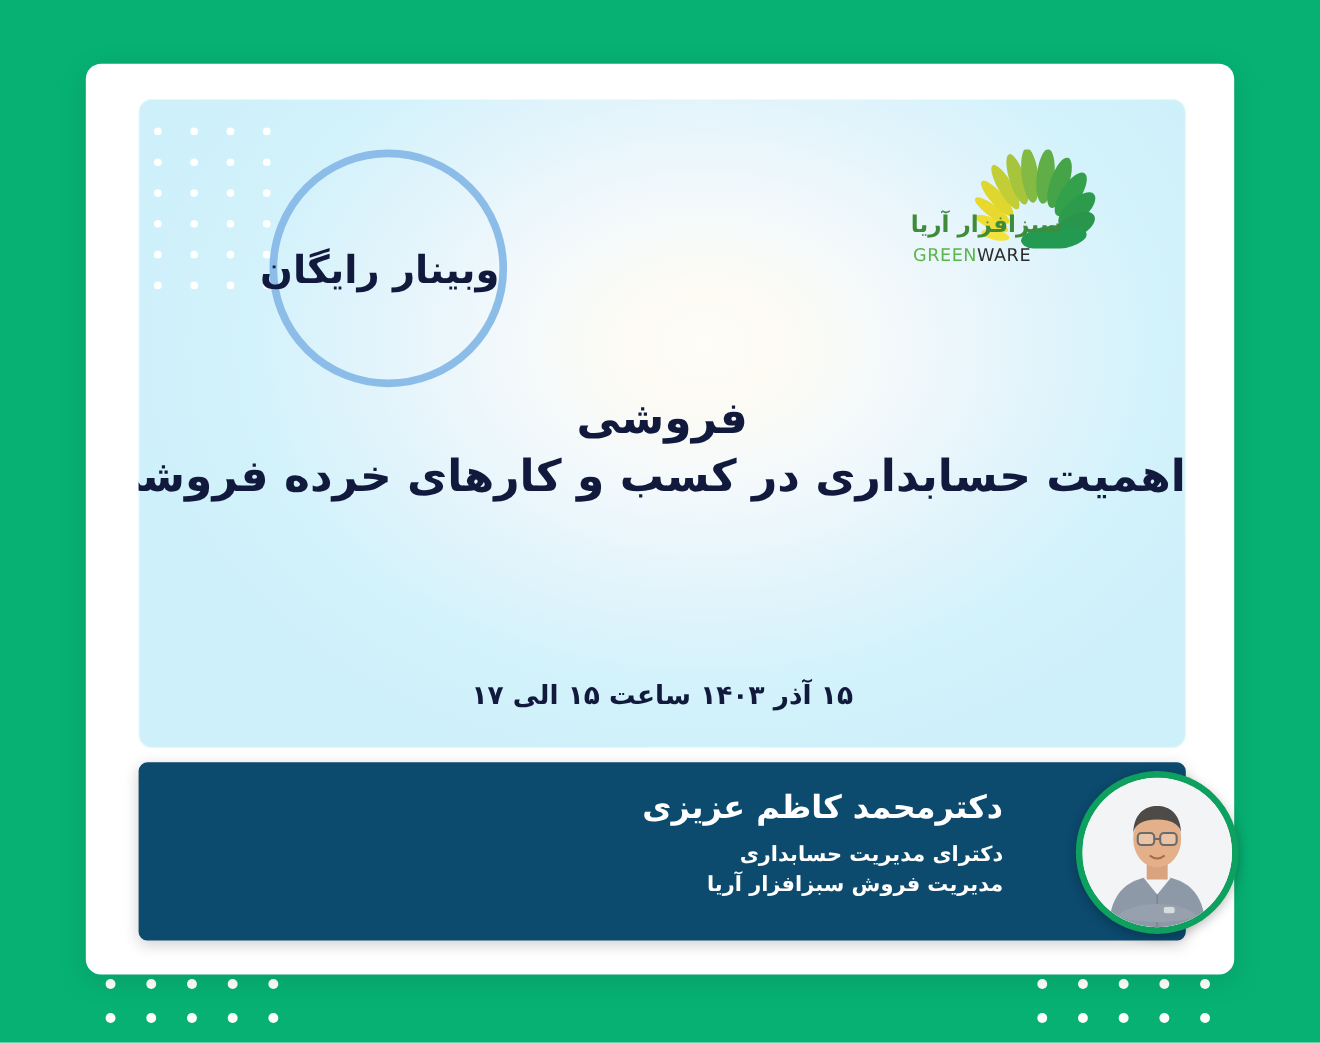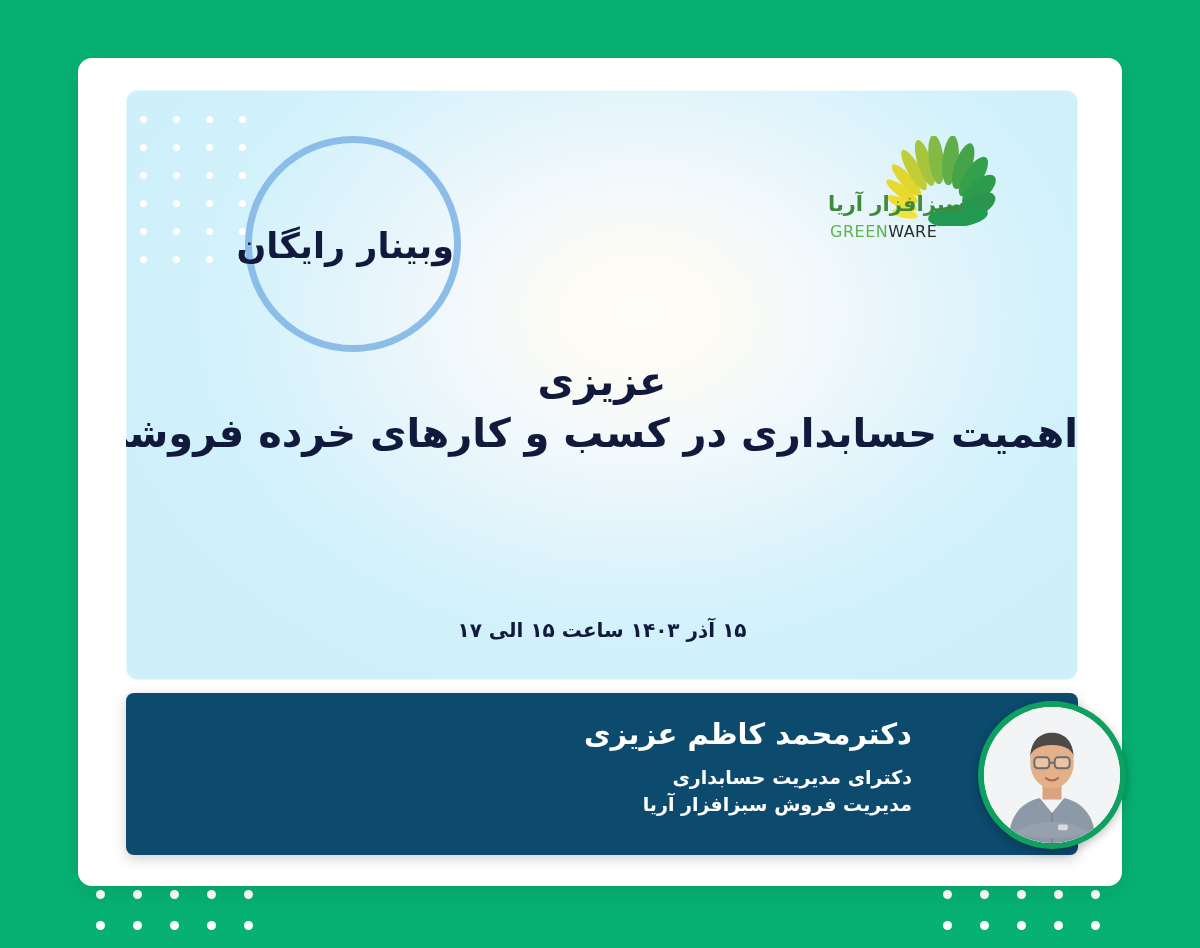--- a/index.html
+++ b/index.html
@@ -180,21 +180,21 @@
 
   
   .datetime {
     position: absolute;
     left: 0;
     right: 0;
     top: 528px;
     text-align: center;
     direction: rtl;
     color: #111a3d;
-    font-size: 20px;
+    font-size: 24px;
     font-weight: bold;
   }
 
   
   .speaker-bar {
     position: absolute;
     left: 48px;
     top: 635px;
     width: 952px;
     height: 162px;
@@ -367,21 +367,21 @@
             <ellipse cx="14" cy="-6" rx="30" ry="11" transform="rotate(-6 14 -6)" fill="#229a52"></ellipse>
           </g>
         </svg>
         <div class="logo-fa">سبزافزار آریا</div>
         <div class="logo-en">
           <span class="green">GREEN</span><span class="dark">WARE</span>
         </div>
       </div>
 
       <div class="headline">
-        <div class="kicker">عزیزی</div>
+        <div class="kicker">فروشی</div>
         <div class="main">اهمیت حسابداری در کسب و کارهای خرده فروشی</div>
       </div>
 
       <div class="datetime">۱۵ آذر ۱۴۰۳ ساعت ۱۵ الی ۱۷</div>
 
     </div>
 
     <div class="speaker-bar">
       <div class="speaker-text">
         <div class="speaker-name">دکترمحمد کاظم عزیزی</div>

